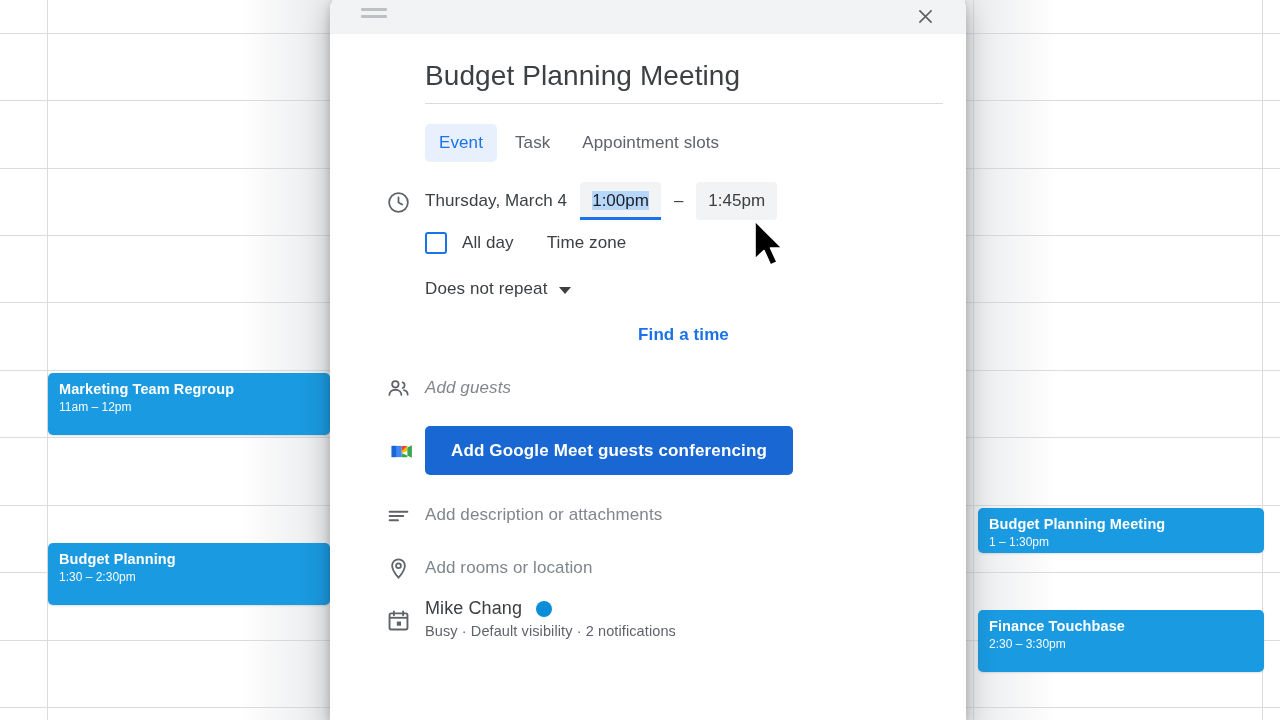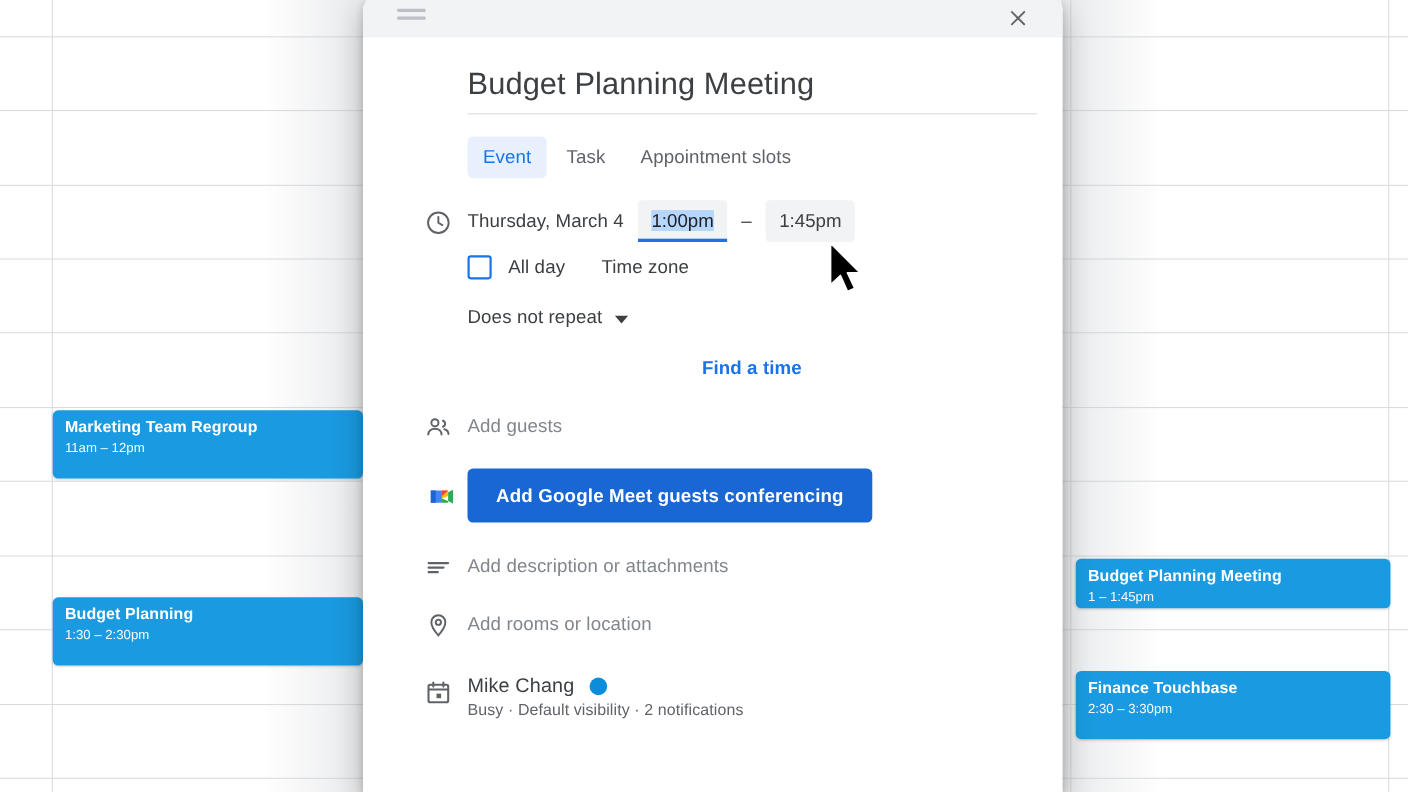--- a/index.html
+++ b/index.html
@@ -127,33 +127,33 @@
     width:0; height:0; margin-left:12px; margin-top:3px;
     border-left:6px solid transparent; border-right:6px solid transparent;
     border-top:7px solid #3c4043;
   }
 
   .findtime {
     margin-top:26px; font-size:17px; color:#1a73e8; font-weight:bold;
     letter-spacing:0.1px; display:inline-block;
   }
 
-  .guests-row { margin-top:30px; align-items:center; }
+  .guests-row { margin-top:30px; align-items:center;font-style:italic; }
   .placeholder { font-size:17px; color:#80868b; letter-spacing:0.1px; }
 
   .meet-row { margin-top:25px; align-items:center; }
   .meet-btn {
     background:#1967d2; color:#ffffff; font-size:17px; font-weight:bold;
     border:none; border-radius:5px; padding:14px 26px; letter-spacing:0.15px;
     white-space:nowrap; line-height:21px;
   }
 
   .loc-row { margin-top:27px; align-items:center; }
   .desc-row { margin-top:27px; align-items:center; }
-  .cal-row { margin-top:32px; align-items:flex-start; }
+  .cal-row { margin-top:17px; align-items:center; }
 
   .owner-line { display:flex; align-items:center; }
   .owner-name { font-size:18px; color:#3c4043; letter-spacing:0.1px; }
   .owner-dot {
     width:16px; height:16px; border-radius:50%; background:#0b8dd9; margin-left:14px;
   }
   .owner-meta { font-size:14.5px; color:#5f6368; margin-top:4px; letter-spacing:0.1px; }
 
   
   .cursor { position:absolute; left:751px; top:219px; pointer-events:none; }
@@ -188,21 +188,21 @@
       <div class="etime">11am – 12pm</div>
     </div>
 
     <div class="event-chip" style="left:48px; top:543px; width:282px; height:62px;">
       <div class="etitle">Budget Planning</div>
       <div class="etime">1:30 – 2:30pm</div>
     </div>
 
     <div class="event-chip" style="left:978px; top:508px; width:286px; height:45px;">
       <div class="etitle">Budget Planning Meeting</div>
-      <div class="etime">1 – 1:45pm</div>
+      <div class="etime">1 – 1:30pm</div>
     </div>
 
     <div class="event-chip" style="left:978px; top:610px; width:286px; height:62px;">
       <div class="etitle">Finance Touchbase</div>
       <div class="etime">2:30 – 3:30pm</div>
     </div>
   </div>
 
   <div class="dialog">
 

